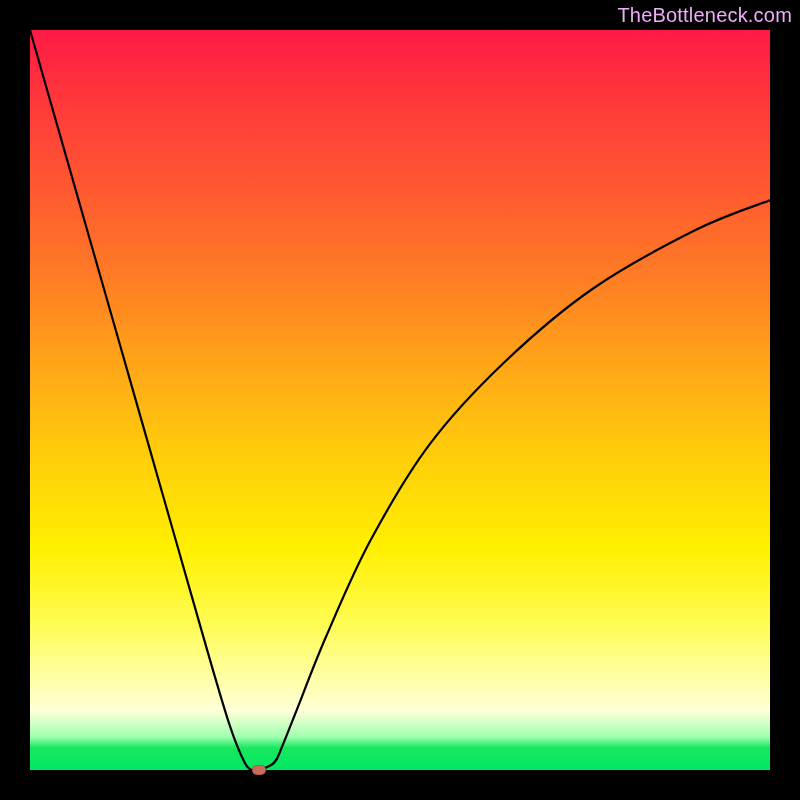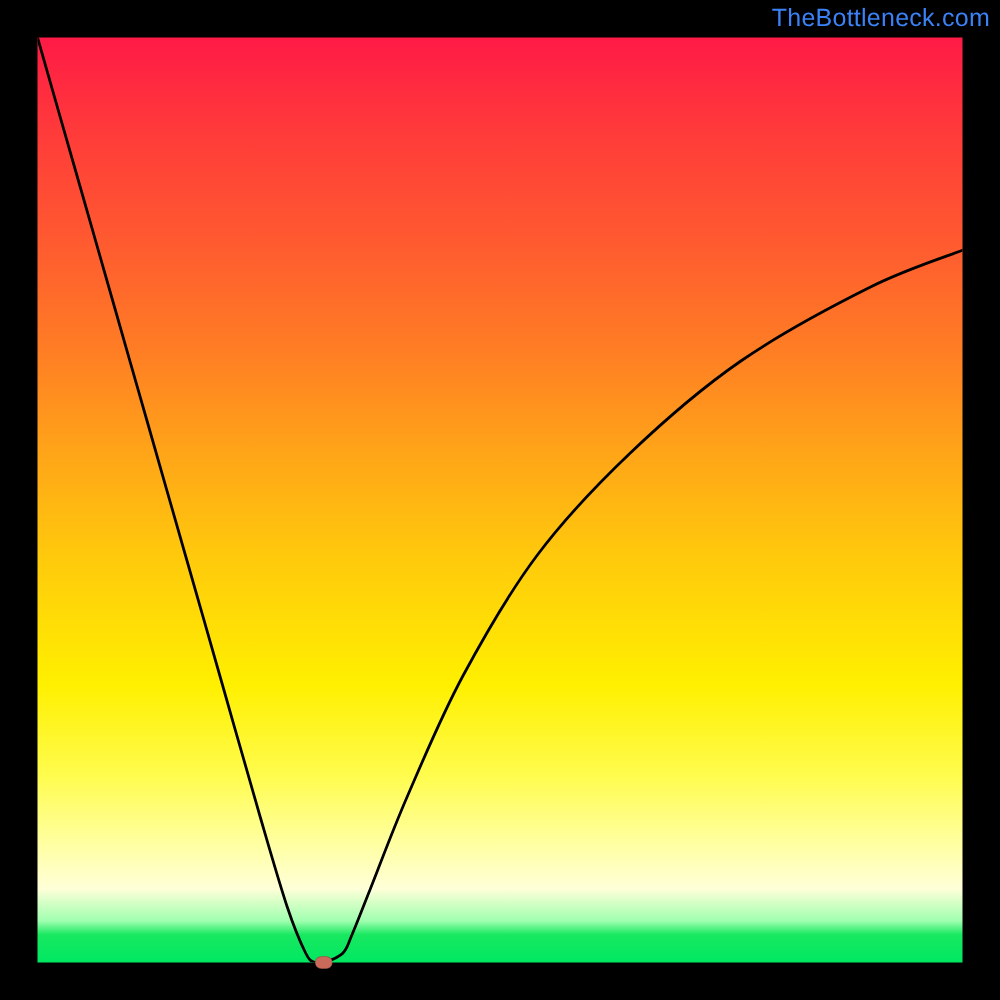--- a/index.html
+++ b/index.html
@@ -53,21 +53,21 @@
     height: 10px;
     background: #c96a5a;
     border-radius: 5px;
     transform: translate(-50%, -50%);
     box-shadow: 0 0 0 0.5px rgba(0,0,0,0.25) inset;
   }
   .watermark {
     position: absolute;
     top: 4px;
     right: 8px;
-    color: #3b82f6;
+    color: #f0abfc;
     font-size: 20px;
     font-weight: 500;
     letter-spacing: 0.2px;
     user-select: none;
   }
 </style>
 </head>
 <body>
 
 <div class="frame">

